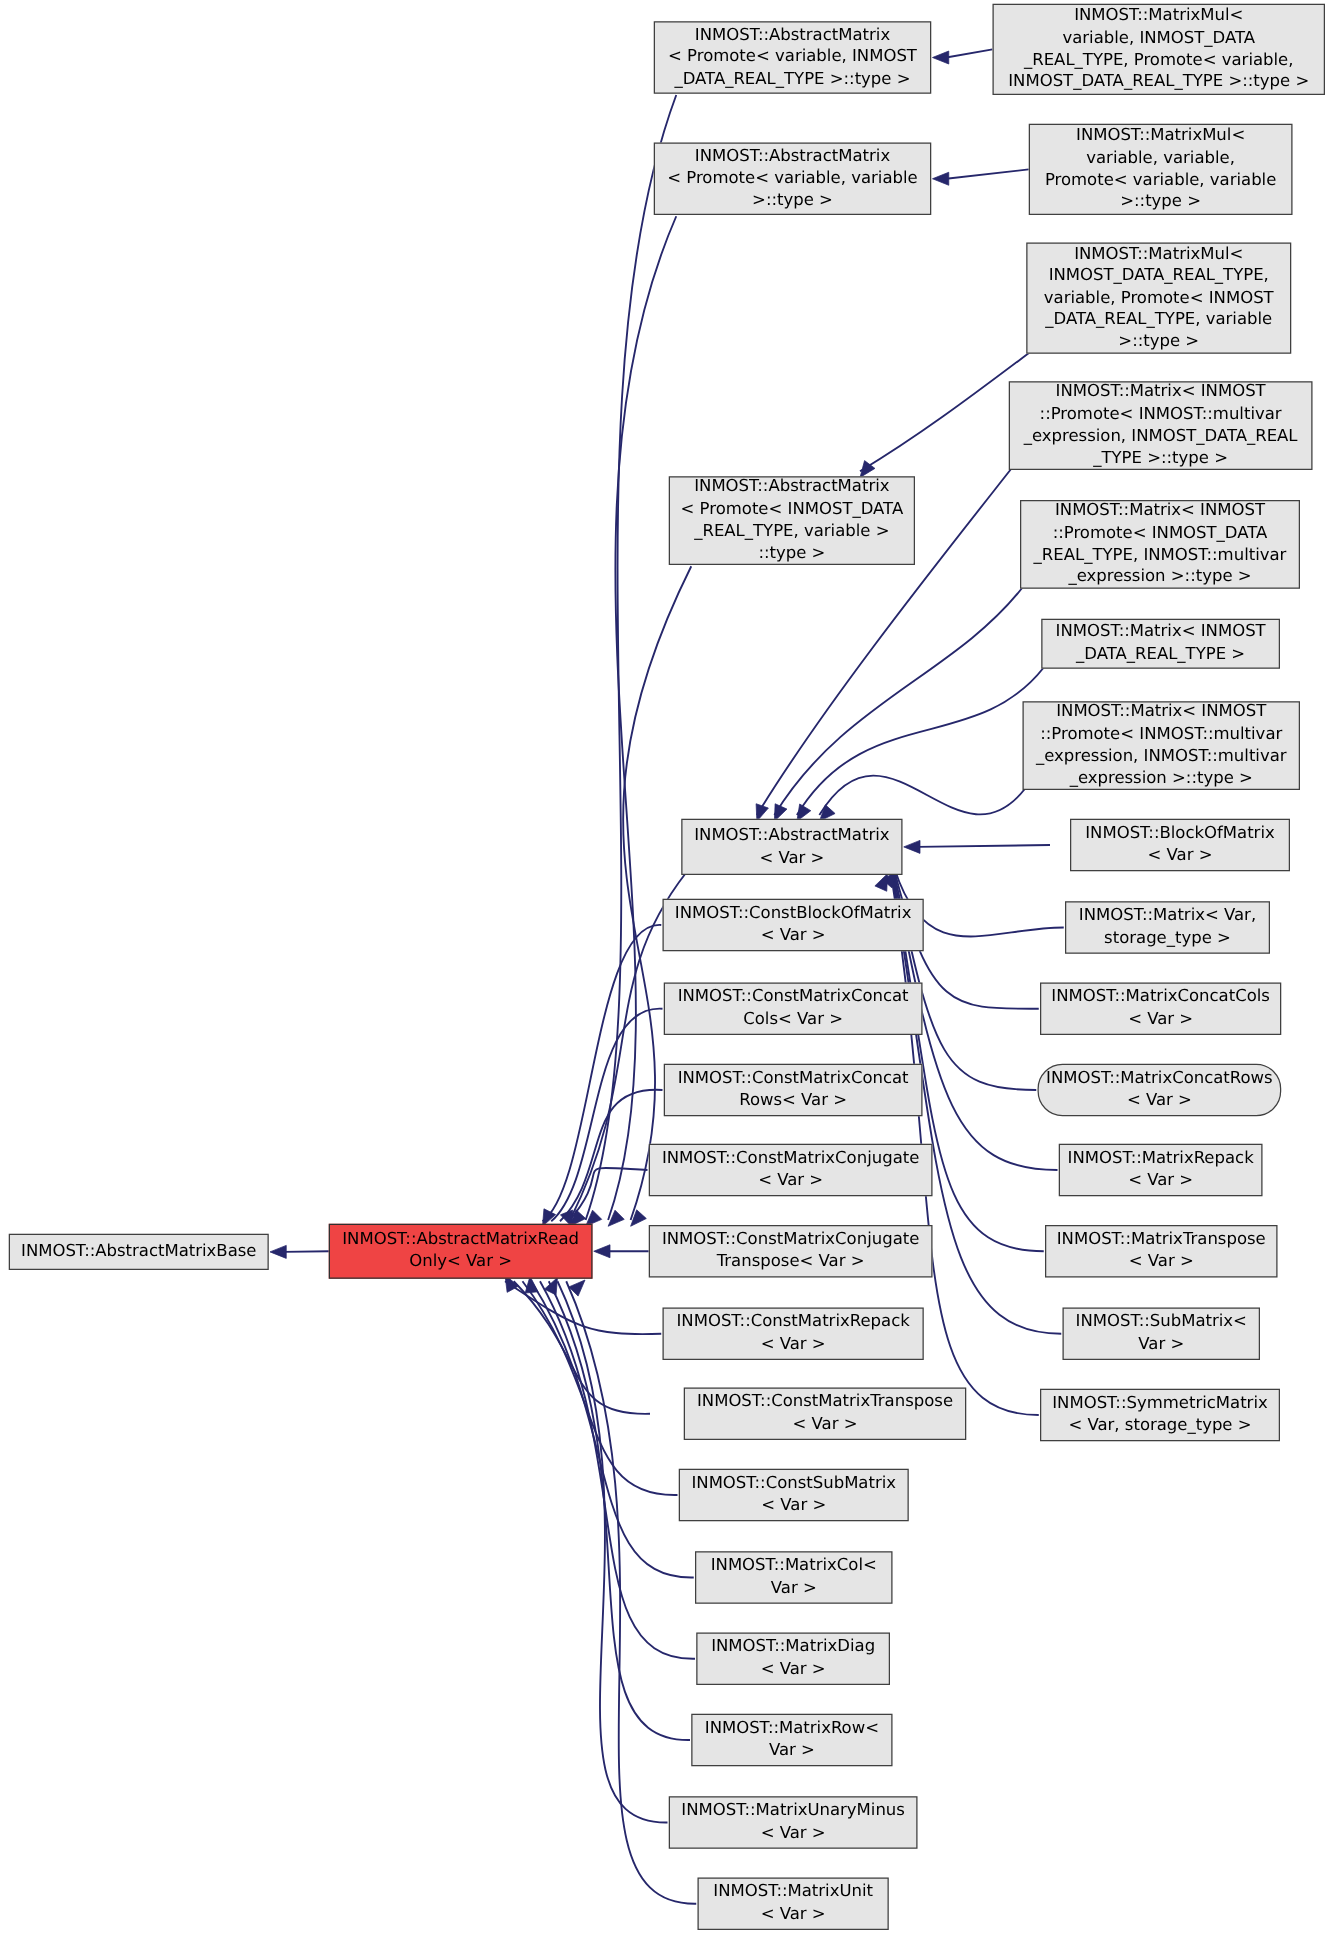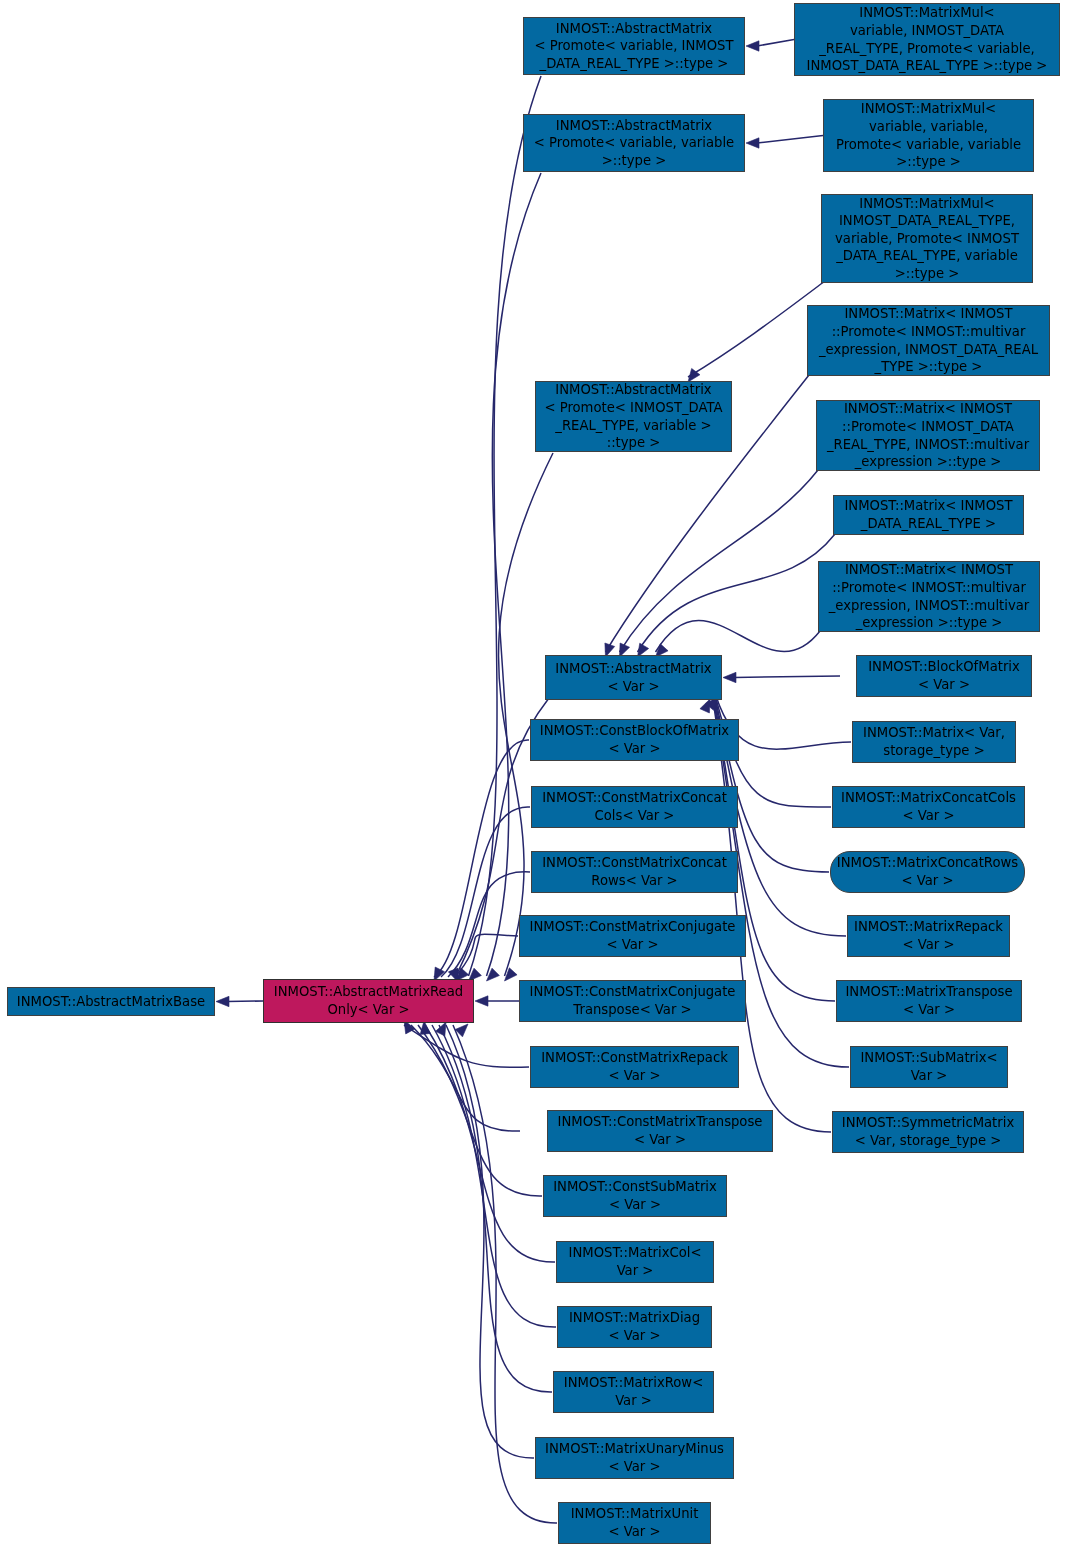--- a/index.html
+++ b/index.html
@@ -22,33 +22,33 @@
     left: 0;
     top: 0;
     width: 1067px;
     height: 1551px;
     pointer-events: none;
   }
   .node {
     position: absolute;
     box-sizing: border-box;
     border: 1px solid #404040;
-    background: #0369a1;
+    background: #e5e5e5;
     color: #000000;
     font-size: 13.2px;
     line-height: 17.6px;
     text-align: center;
     display: flex;
     align-items: center;
     justify-content: center;
     white-space: pre-line;
     z-index: 5;
   }
   .node.highlight {
-    background: #be185d;
+    background: #ef4444;
     border: 1px solid #303030;
   }
   .node span {
     display: block;
     width: 100%;
     padding: 0 3px;
     box-sizing: border-box;
   }
 </style>
 </head>

